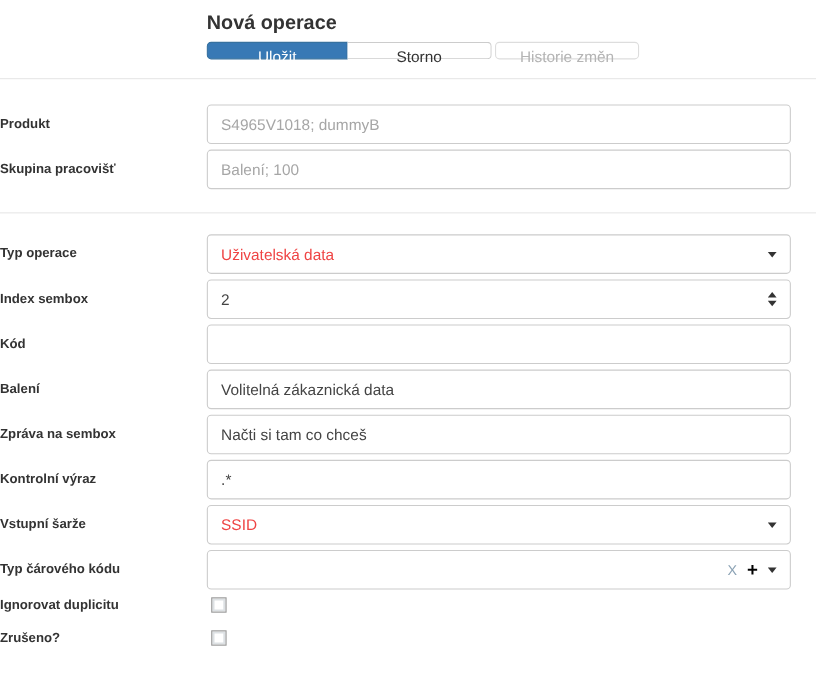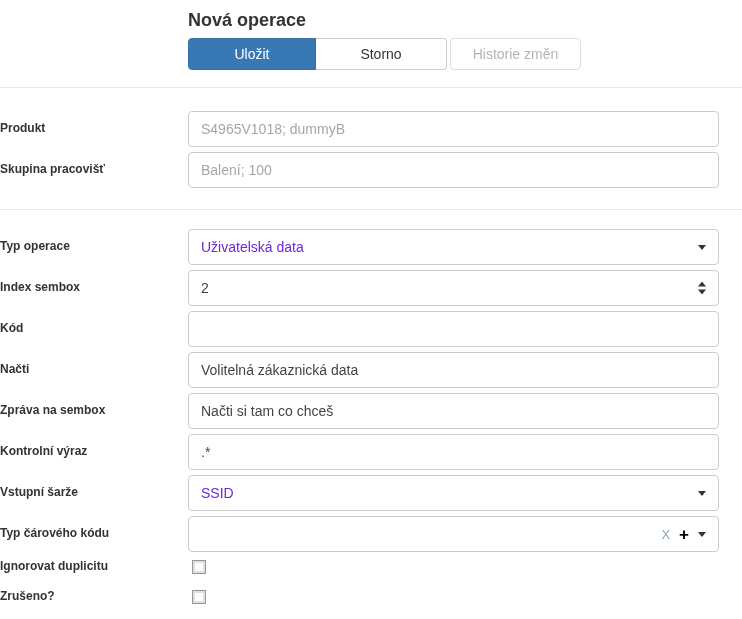--- a/index.html
+++ b/index.html
@@ -16,21 +16,21 @@
   .header { padding-left: 188px; }
   .page-title {
     padding-top: 8px;
     font-size: 18px;
     font-weight: bold;
     color: #333;
     line-height: 24px;
   }
   .btn-row { display: flex; margin-top: 6px; }
   .btn {
-    height: 32px;
+    height: 16px;
     font-family: "Liberation Sans", sans-serif;
     font-size: 14px;
     text-align: center;
     cursor: pointer;
     background: #fff;
     border: 1px solid #ccc;
     padding: 4px;
   }
   .btn-primary {
     width: 128px;
@@ -83,21 +83,21 @@
     padding: 0 12px;
     outline: none;
   }
   .txt.muted { color: #a6a6a6; }
   .select {
     display: flex;
     align-items: center;
     justify-content: space-between;
     cursor: pointer;
   }
-  .sel-text { font-size: 14px; color: #6d28d9; white-space: nowrap; overflow: hidden; }
+  .sel-text { font-size: 14px; color: #ef4444; white-space: nowrap; overflow: hidden; }
 
   
   .caret-down {
     display: inline-block; width: 0; height: 0;
     border-left: 4px solid transparent;
     border-right: 4px solid transparent;
     border-top: 5px solid #333;
   }
   .stepper {
     position: absolute; right: 13px; top: 50%;
@@ -200,21 +200,21 @@
     </div>
 
     <div class="row">
       <label class="lbl">Kód</label>
       <div class="ctl">
         <input class="txt" value="" style="">
       </div>
     </div>
 
     <div class="row">
-      <label class="lbl">Načti</label>
+      <label class="lbl">Balení</label>
       <div class="ctl">
         <input class="txt" value="Volitelná zákaznická data" style="">
       </div>
     </div>
 
     <div class="row">
       <label class="lbl">Zpráva na sembox</label>
       <div class="ctl">
         <input class="txt" value="Načti si tam co chceš" style="">
       </div>

